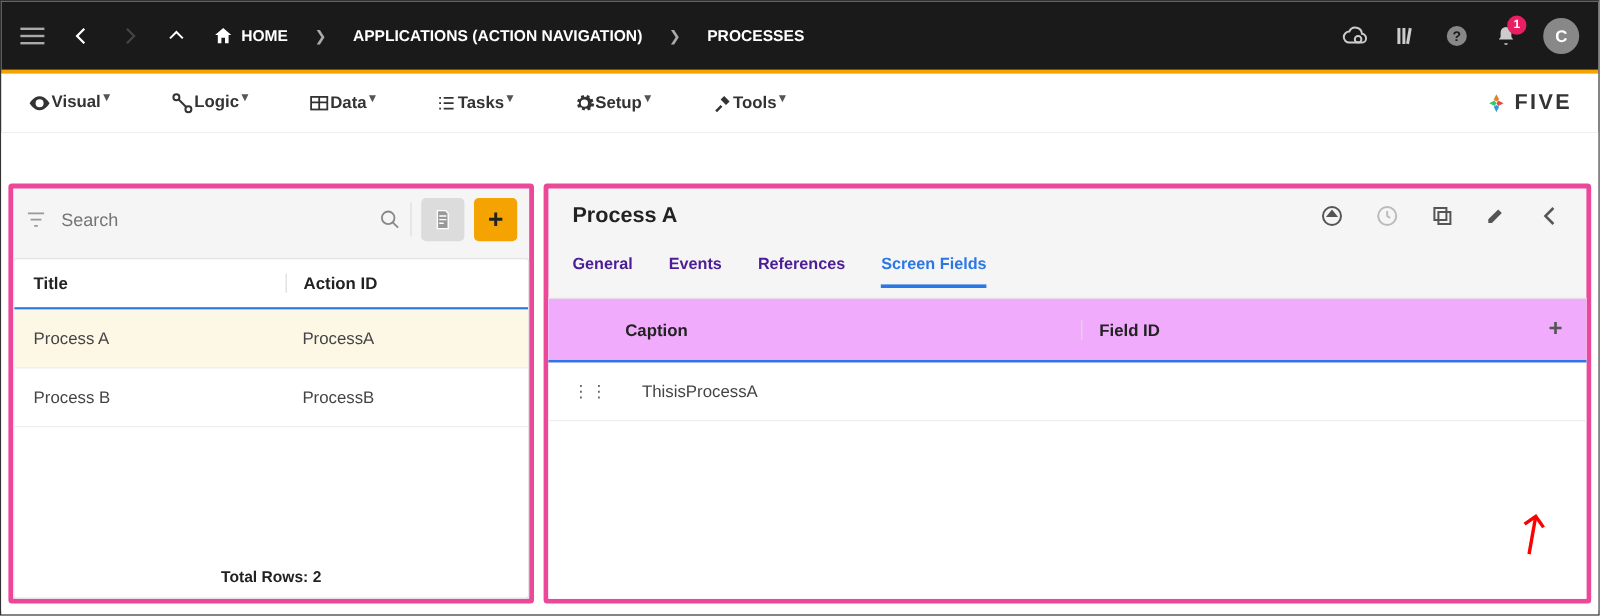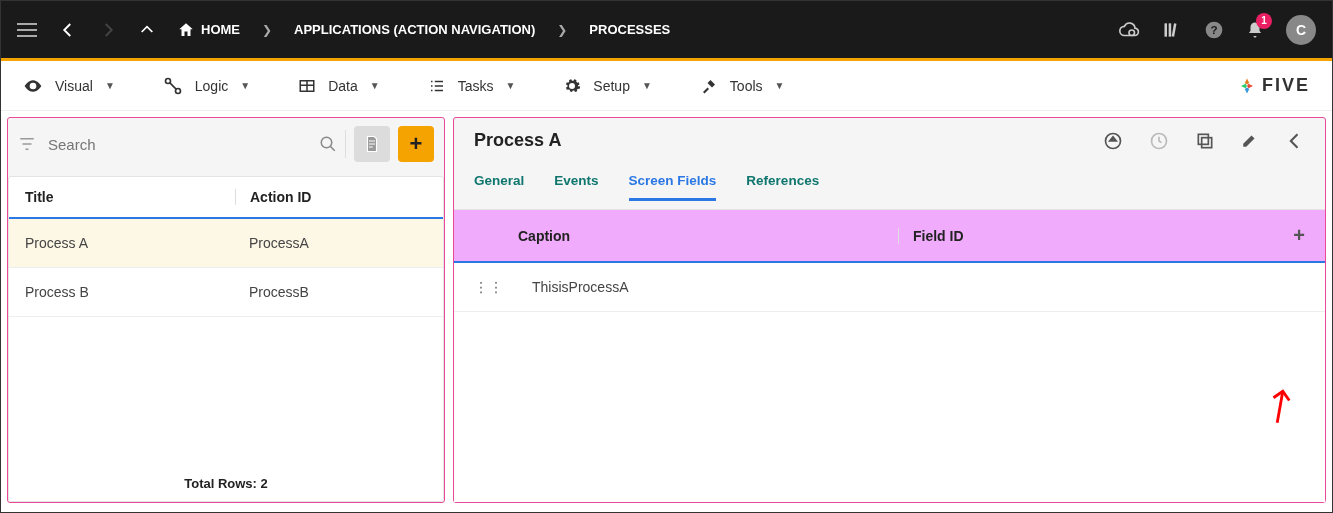--- a/index.html
+++ b/index.html
@@ -15,28 +15,28 @@
 .nav-arrow.dim { color: #555; }
 .home-group { display: flex; align-items: center; gap: 6px; font-weight: bold; font-size: 13px; cursor: pointer; }
 .chevron-sep { color: #aaa; font-size: 12px; }
 .crumb { font-weight: bold; font-size: 13px; cursor: pointer; }
 .top-icon { color: #ccc; cursor: pointer; font-size: 18px; position: relative; }
 .bell-badge { position: absolute; top: -8px; right: -8px; background: #e91e63; color: #fff; border-radius: 50%; width: 16px; height: 16px; display: flex; align-items: center; justify-content: center; font-size: 10px; font-weight: bold; }
 .avatar { width: 30px; height: 30px; border-radius: 50%; background: #888; display: flex; align-items: center; justify-content: center; color: #fff; font-weight: bold; cursor: pointer; }
 
 
 .menubar { height: 50px; display: flex; align-items: center; padding: 0 22px; gap: 48px; border-bottom: 1px solid #eee; }
-.menu-item { display: flex; align-items: center; gap: 12px; font-size: 14px; font-weight: normal; color: #333; cursor: pointer; }
+.menu-item { display: flex; gap: 0; font-size: 14px; font-weight: bold; color: #333; cursor: pointer; }
 .menu-item .tri { font-size: 10px; color: #555; }
 .logo { margin-left: auto; display: flex; align-items: center; gap: 6px; font-weight: bold; font-size: 18px; letter-spacing: 2px; }
 .logo-mark { width: 18px; height: 18px; }
 
 
 .main { display: flex; height: calc(100% - 113px); padding: 6px; gap: 8px; background:#fff; }
-.panel { background: #f5f5f5; border-radius: 3px; display: flex; flex-direction: column; border:1px solid #ec4899;}
+.panel { background: #f5f5f5; border-radius: 3px; display: flex; flex-direction: column; border:4px solid #ec4899;margin-top:36px;}
 .panel-left { width: 438px; }
 .panel-right { flex: 1; }
 
 
 .search-row { display: flex; align-items: center; padding: 8px 10px; gap: 8px; }
 .filter-icon { color: #999; width: 20px; text-align:center;}
 .search-input { flex: 1; border: none; background: transparent; outline: none; font-size: 15px; color: #999; padding:6px 2px;}
 .search-icon { color: #888; font-size:16px;}
 .vdiv { width: 1px; height: 28px; background: #ddd; }
 .doc-btn { width: 36px; height: 36px; background: #dcdcdc; border-radius: 4px; display: flex; align-items: center; justify-content: center; color: #888; cursor: pointer; }
@@ -55,21 +55,21 @@
 
 
 .r-head { display:flex; align-items:center; padding: 12px 20px; }
 .r-title { font-size:18px; font-weight:bold; color:#222;}
 .r-head-icons { margin-left:auto; display:flex; gap:26px; color:#555;}
 .r-head-icons span { cursor:pointer; font-size:18px;}
 .r-head-icons span.dim { color:#bbb; }
 
 
 .tabs { display:flex; gap:30px; padding: 0 20px; }
-.tab { padding: 10px 0; font-weight:bold; color:#0f766e; cursor:pointer; font-size:13.5px;}
+.tab { padding: 10px 0; font-weight:bold; color:#4c1d95; cursor:pointer; font-size:13.5px;}
 .tab.active { color:#2b77e4; border-bottom:3px solid #2b77e4;}
 
 
 .rt-wrap { margin: 8px 0 0 0; background:#fff; border-top:1px solid #e4e4e4; flex:1; display:flex; flex-direction:column;}
 .rt-head { display:flex; padding: 14px 20px 14px 64px; border-bottom: 2px solid #2b77e4; font-weight:bold; color:#222; background:#f0abfc; align-items:center;}
 .rt-head .c1 { flex: 0 0 380px; }
 .rt-head .c2 { flex:1; border-left:1px solid #ddd; padding-left:14px;}
 .rt-head .plus { color:#555; font-size:20px; cursor:pointer; }
 .rt-row { display:flex; padding: 16px 20px 16px 20px; border-bottom:1px solid #eee; color:#444; align-items:center; cursor:pointer;}
 .rt-row .handle { width:44px; color:#666; font-size:14px; letter-spacing:1px;}
@@ -280,22 +280,22 @@
         <span>
             <svg width="20" height="20" viewBox="0 0 24 24" fill="none" stroke="#555" stroke-width="2.5">
               <path d="M15 4l-8 8 8 8"></path>
             </svg>
           </span>
       </div>
     </div>
     <div class="tabs">
       <div class="tab">General</div>
       <div class="tab">Events</div>
+      <div class="tab">References</div>
       <div class="tab active">Screen Fields</div>
-      <div class="tab">References</div>
     </div>
     <div class="rt-wrap">
       <div class="rt-head">
         <div class="c1">Caption</div>
         <div class="c2">Field ID</div>
         <div class="plus">+</div>
       </div>
       <div id="right-rows">
           <div class="rt-row">
             <div class="handle">⋮⋮</div>

